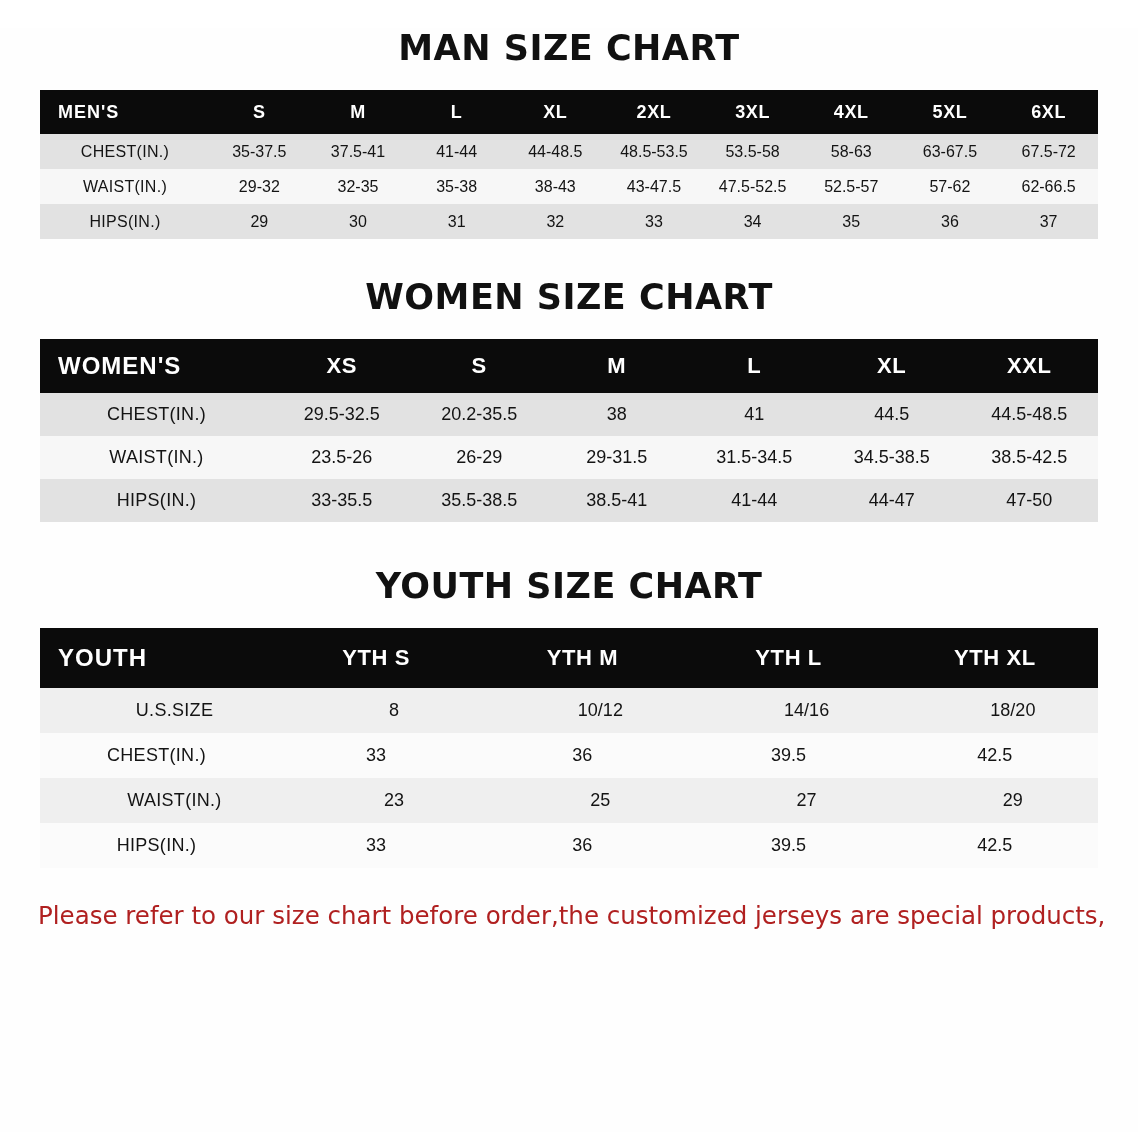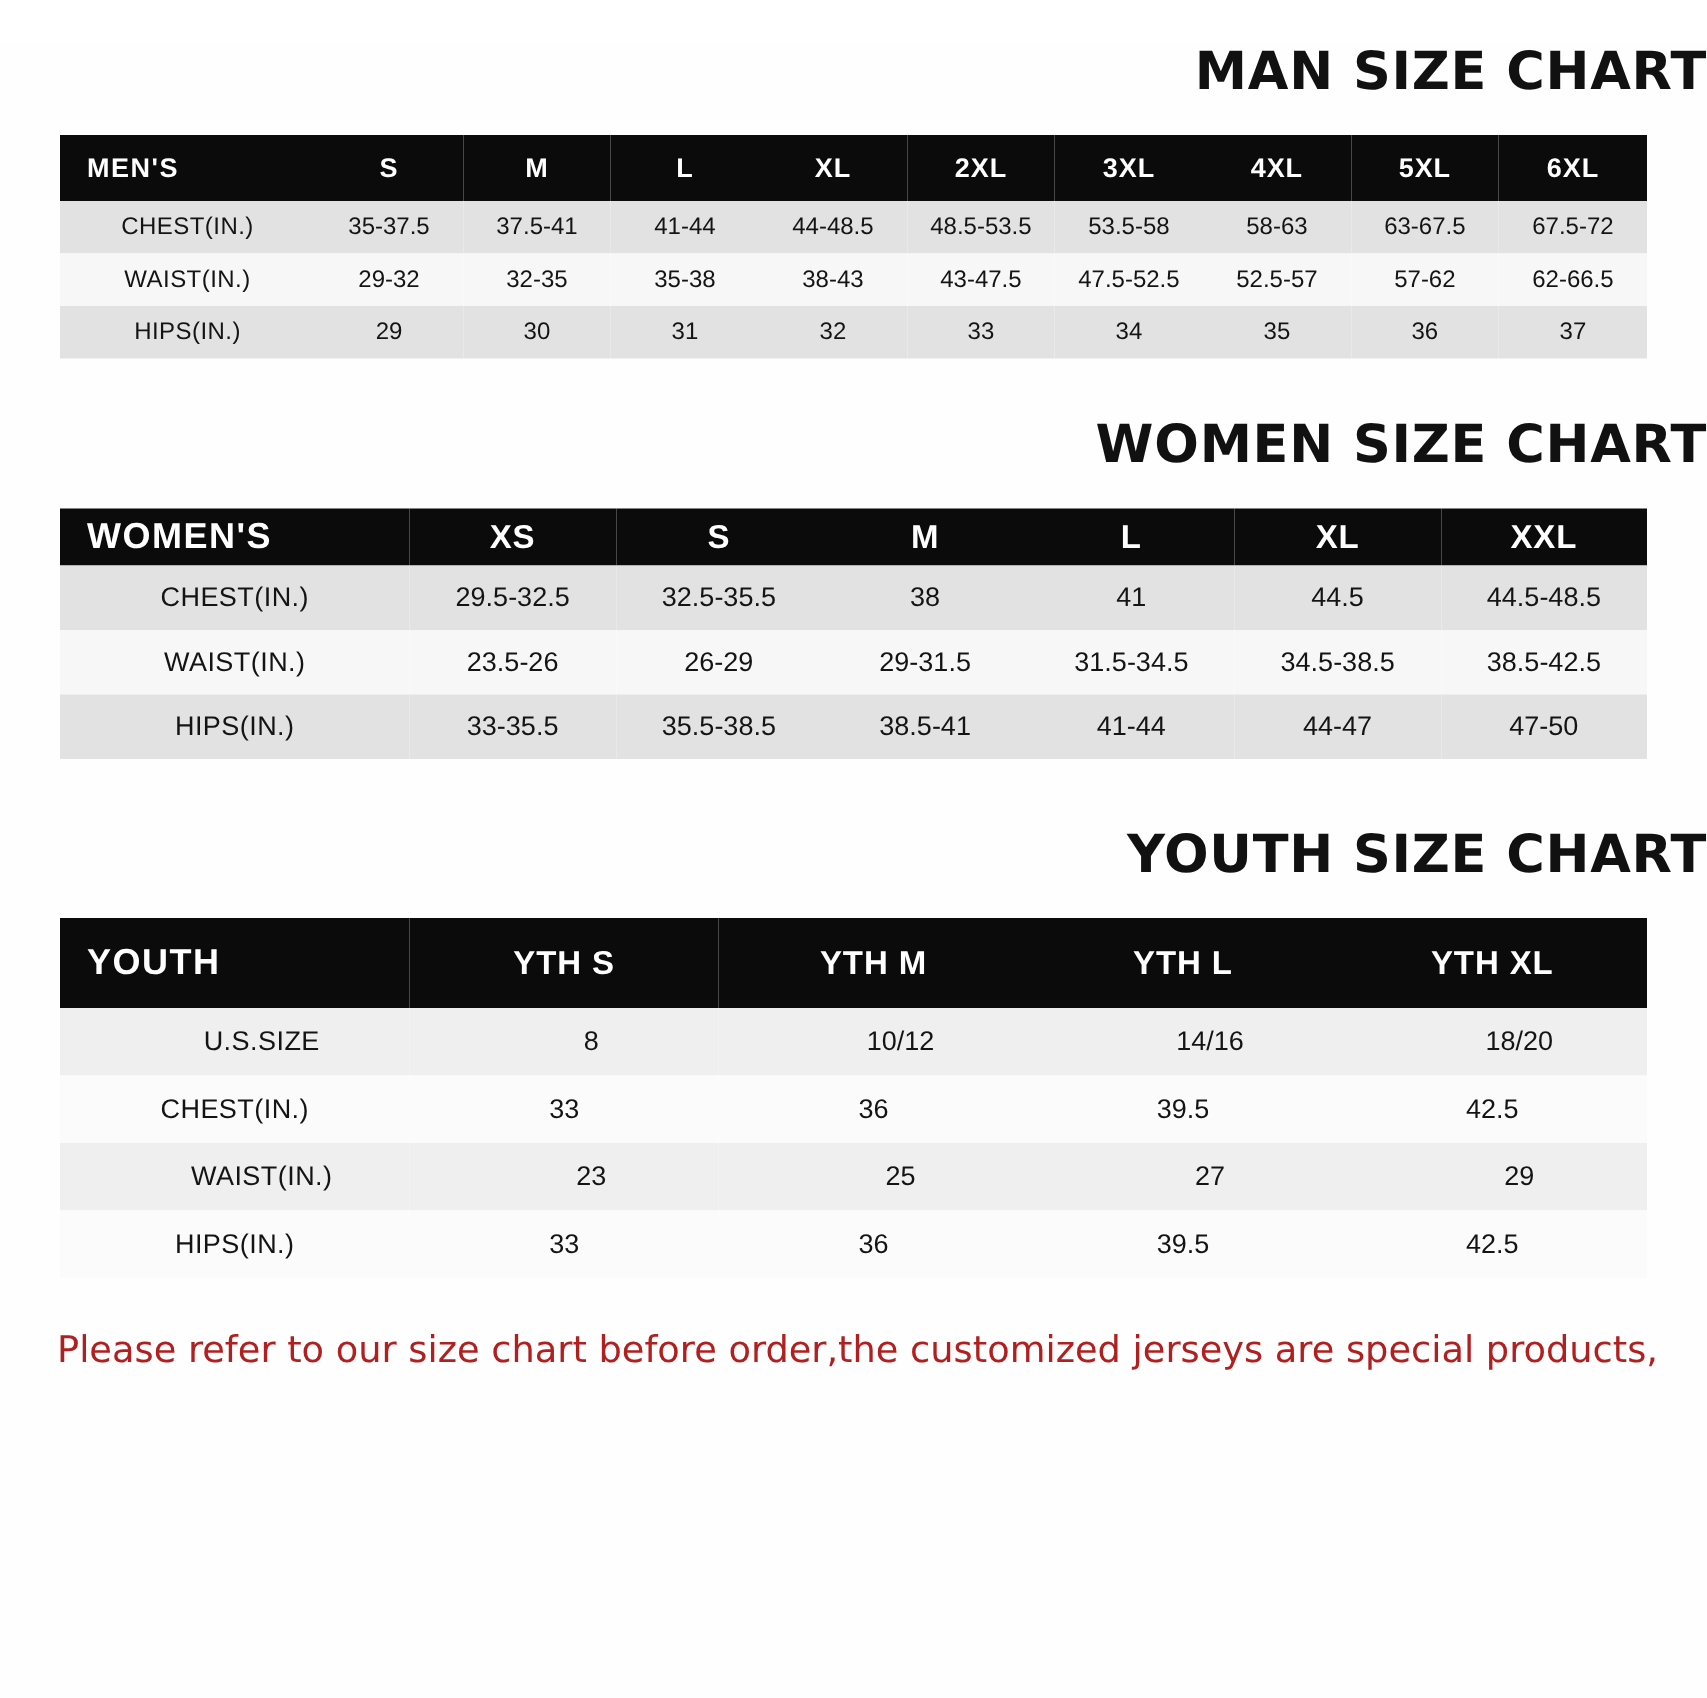--- a/index.html
+++ b/index.html
@@ -36,21 +36,21 @@
     font-weight: bold;
     font-size: 62px;
     letter-spacing: 2px;
     color: #0d0d0d;
     line-height: 1;
     transform: scaleX(1.04);
   }
 
   
   .section-title {
-    text-align: right;
+    text-align: center;
     font-family: "DejaVu Sans", sans-serif;
     font-weight: bold;
     font-size: 35px;
     letter-spacing: 0.5px;
     color: #111111;
   }
   .t1 { margin-top: 28px; margin-bottom: 22px; }
   .t2 { margin-top: 38px; margin-bottom: 22px; }
   .t3 { margin-top: 44px; margin-bottom: 22px; }
 
@@ -98,21 +98,21 @@
   tr.shade td { background: #e2e2e2; }
   tr.plain td { background: #f7f7f7; }
 
   
   #men-table thead th.corner { width: 152px; }
   #men-table td.rowhead { width: 152px; }
   #men-table th, #men-table td { font-size: 16px; }
   #men-table thead th { font-size: 18px; }
 
   
-  #women-table thead th { height: 38px; font-size: 22px; }
+  #women-table thead th { height: 54px; font-size: 22px; }
   #women-table thead th.corner { width: 215px; font-size: 24px; }
   #women-table td { height: 43px; font-size: 18px; }
   #women-table td.rowhead { width: 215px; }
 
   
   #youth-table thead th { height: 60px; font-size: 22px; margin-left: 48px; }
   #youth-table thead th.corner { width: 215px; font-size: 24px; }
   #youth-table td { height: 45px; font-size: 18px; }
   #youth-table td.rowhead { width: 215px; }
   #youth-table tr.plain td { background: #fbfbfb; }
@@ -208,21 +208,21 @@
           <th>M</th>
           <th>L</th>
           <th>XL</th>
           <th>XXL</th>
         </tr>
       </thead>
       <tbody>
         <tr class="shade">
           <td class="rowhead">CHEST(IN.)</td>
           <td>29.5-32.5</td>
-          <td>32.5-35.5</td>
+          <td>20.2-35.5</td>
           <td>38</td>
           <td>41</td>
           <td>44.5</td>
           <td>44.5-48.5</td>
         </tr>
         <tr class="plain">
           <td class="rowhead">WAIST(IN.)</td>
           <td>23.5-26</td>
           <td>26-29</td>
           <td>29-31.5</td>

